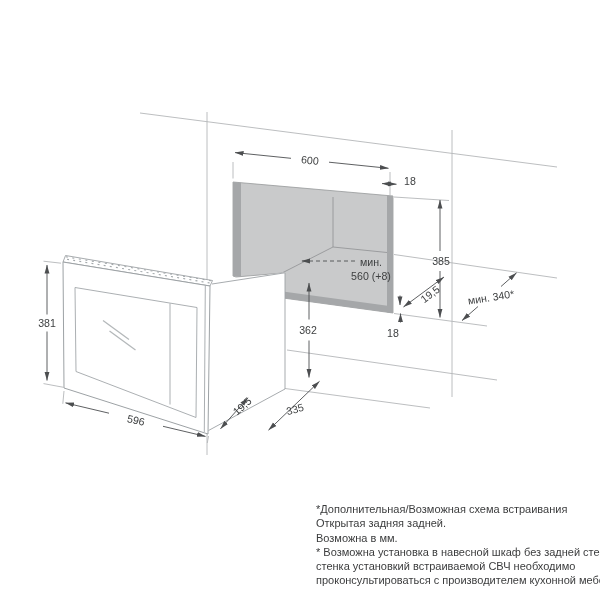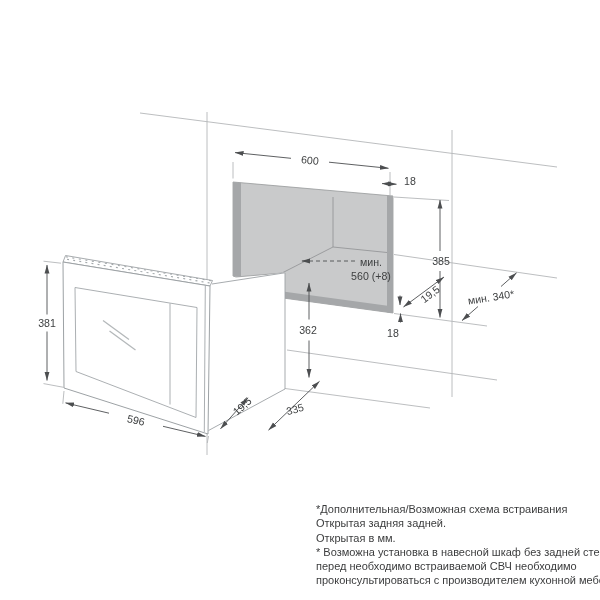--- a/index.html
+++ b/index.html
@@ -111,19 +111,19 @@
     <text x="47" y="327">381</text>
     <text x="136" y="424" transform="rotate(13 136 420)">596</text>
     <text x="242" y="410" transform="rotate(-42 242 406)">19,5</text>
     <text x="295" y="413" transform="rotate(-15 295 409)">335</text>
   </g>
 </svg>
 
   <div class="notes">
     <div>*Дополнительная/Возможная схема встраивания</div>
     <div>Открытая задняя задней.</div>
-    <div>Открытая в мм.</div>
+    <div>Возможна в мм.</div>
     <div>* Возможна установка в навесной шкаф без задней стенки,</div>
-    <div>перед необходимо встраиваемой СВЧ необходимо</div>
+    <div>стенка установкий встраиваемой СВЧ необходимо</div>
     <div>проконсультироваться с производителем кухонной мебели.</div>
   </div>
 
 </div>
 
 </body></html>

